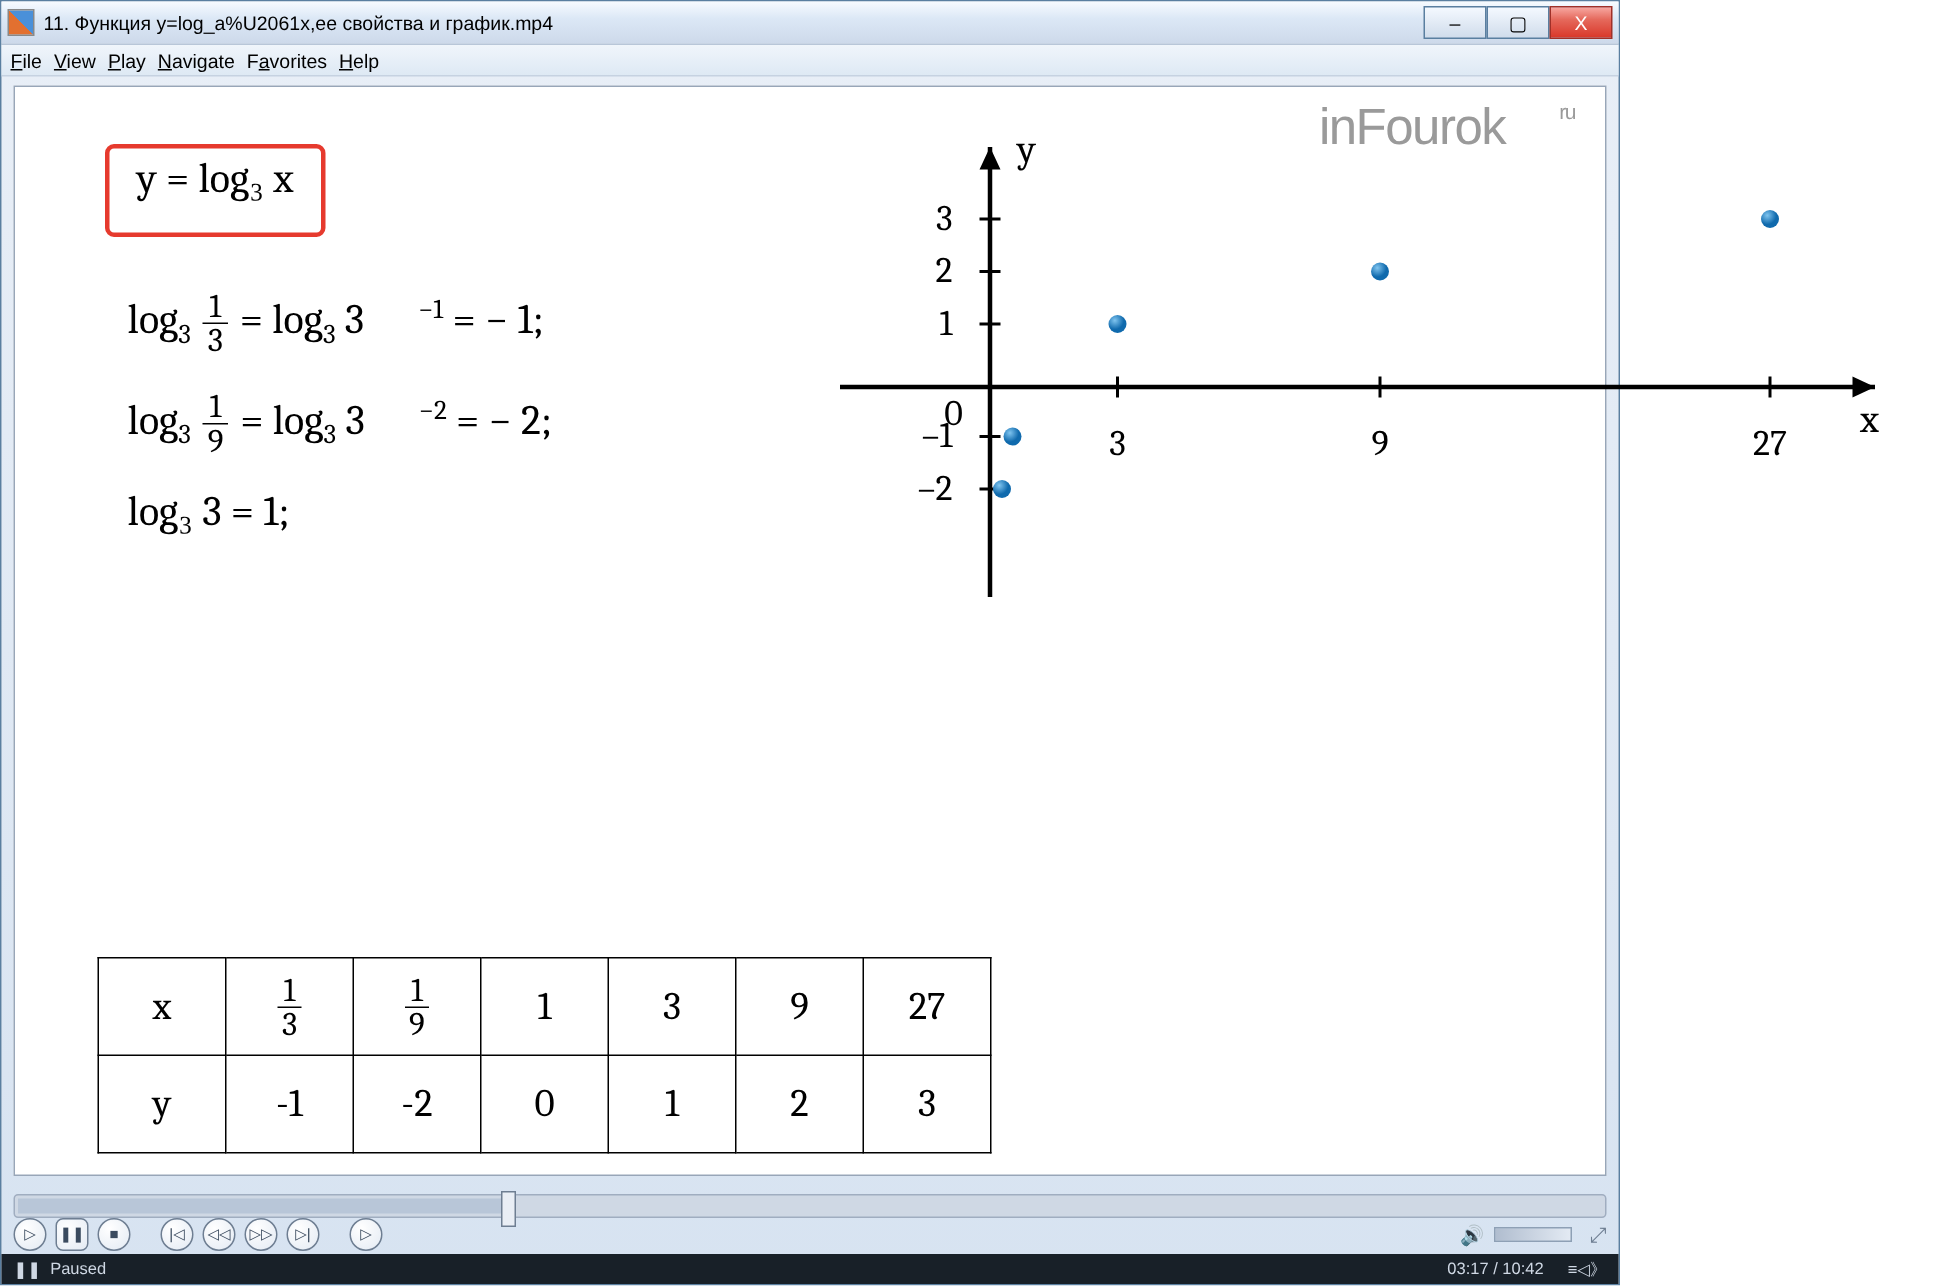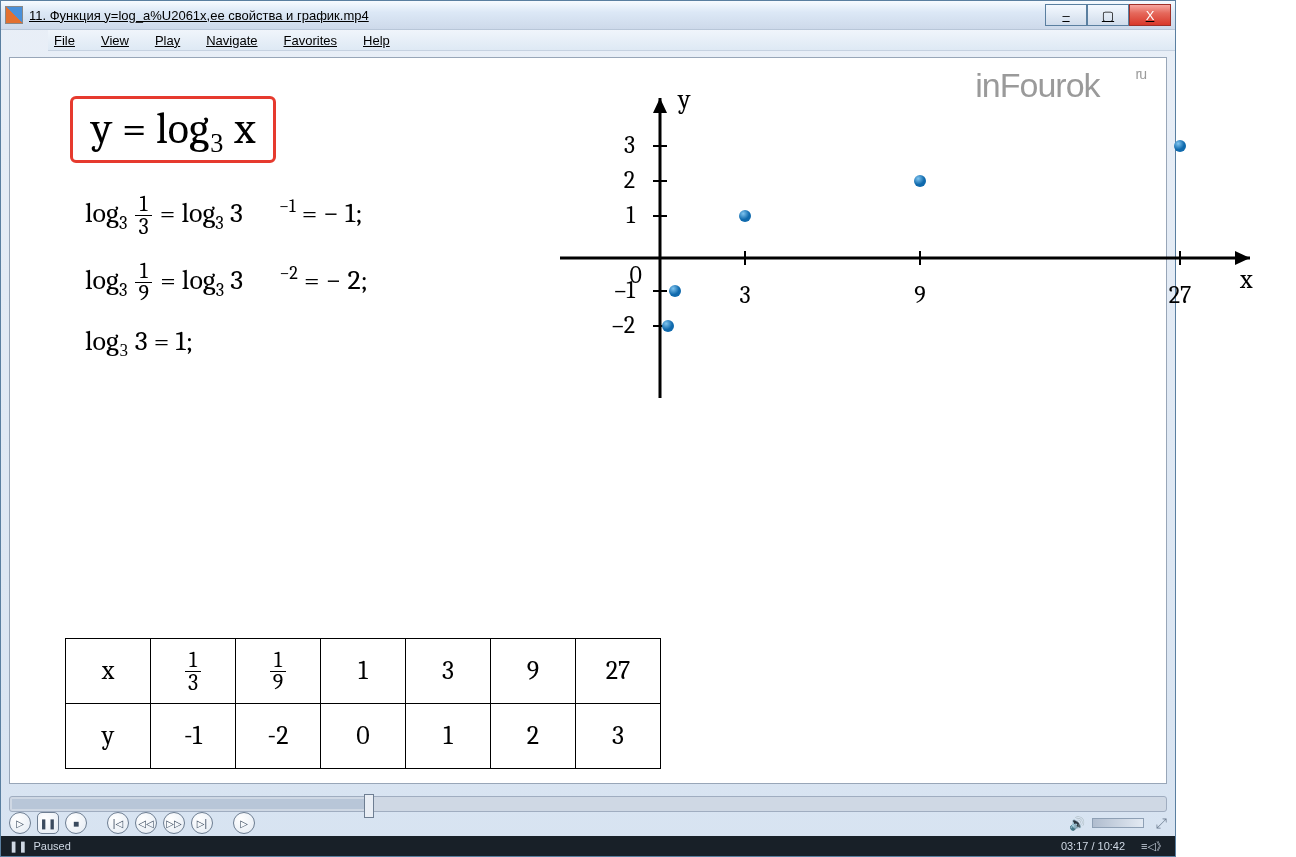--- a/index.html
+++ b/index.html
@@ -1,38 +1,38 @@
 <!DOCTYPE html>
 <html><head>
 <meta charset="utf-8">
 <style>
   html,body{margin:0;padding:0;font-family:"Segoe UI",Tahoma,sans-serif;font-size:13px;background:#fff;}
-  .win{width:1176px;height:857px;position:relative;border:1px solid #5a7fa0;box-sizing:border-box;
-       background:linear-gradient(#e9eff7,#d7e3f1);text-decoration:underline;}
+  .win{width:1080px;height:857px;position:relative;border:1px solid #5a7fa0;box-sizing:border-box;
+       background:linear-gradient(#e9eff7,#d7e3f1);}
   
   .titlebar{height:28px;background:linear-gradient(#f7fbff,#dce8f6 40%,#cdd9ea);border-bottom:1px solid #b8c6d8;
             display:flex;align-items:center;padding:0 4px;gap:6px;}
   .appicon{width:16px;height:16px;border:1px solid #888;background:linear-gradient(45deg,#e27030 0%,#e27030 50%,#4a90d9 50%,#4a90d9 100%);}
   .title{flex:1;color:#000;}
   .winbtns{display:flex;gap:0;}
   .winbtn{width:40px;height:20px;border:1px solid #5a7fa0;display:flex;align-items:center;justify-content:center;
           background:linear-gradient(#f4f9ff,#d0dceb);font-family:Arial;cursor:default;}
   .winbtn.close{background:linear-gradient(#f7a7a0,#e5695c 40%,#d9382a);color:#fff;border-color:#a03028;}
   
   .menubar{height:20px;background:linear-gradient(#f0f5fb,#dee9f4);border-bottom:1px solid #c6d2e1;
-           display:flex;align-items:center;padding:0 6px;gap:26px;margin-left:47px;}
+           display:flex;align-items:center;padding:0 6px;gap:8px;}
   .menuitem{color:#000;cursor:default;}
   .menuitem u{text-decoration:underline;}
   
   .content{position:absolute;left:8px;right:8px;top:56px;bottom:72px;background:#fff;border:1px solid #98a6b8;
            box-sizing:border-box;font-family:Cambria,"Times New Roman",serif;color:#000;}
   .logo{position:absolute;top:8px;right:20px;font-family:Arial,sans-serif;color:#9a9a9a;font-size:34px;letter-spacing:-1px;}
   .logo sup{font-size:14px;vertical-align:top;}
   .boxed{position:absolute;left:60px;top:38px;border:3px solid #e63a2e;border-radius:6px;
-         padding:4px 18px 6px 18px;font-size:44px;}
+         padding:4px 18px 19px 18px;font-size:28px;}
   .eqs{position:absolute;left:75px;top:135px;font-size:28px;line-height:1.0;}
   .eqrow{margin-bottom:22px;white-space:nowrap;}
   .frac{display:inline-block;vertical-align:middle;text-align:center;font-size:22px;line-height:1.0;margin:0 2px;}
   .frac .n{border-bottom:1.5px solid #000;padding:0 3px;}
   .frac .d{padding:0 3px;}
   sub{font-size:65%;}
   sup{font-size:65%;padding-left:36px;}
   
   .datatable{position:absolute;left:55px;top:580px;border-collapse:collapse;font-size:26px;}
   .datatable td{border:1.5px solid #000;width:82px;height:62px;text-align:center;vertical-align:middle;}

